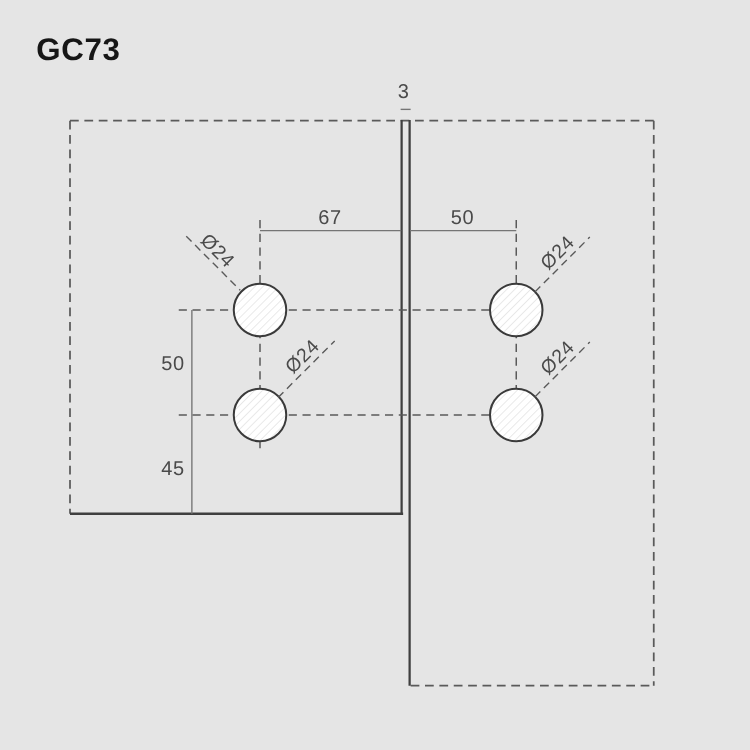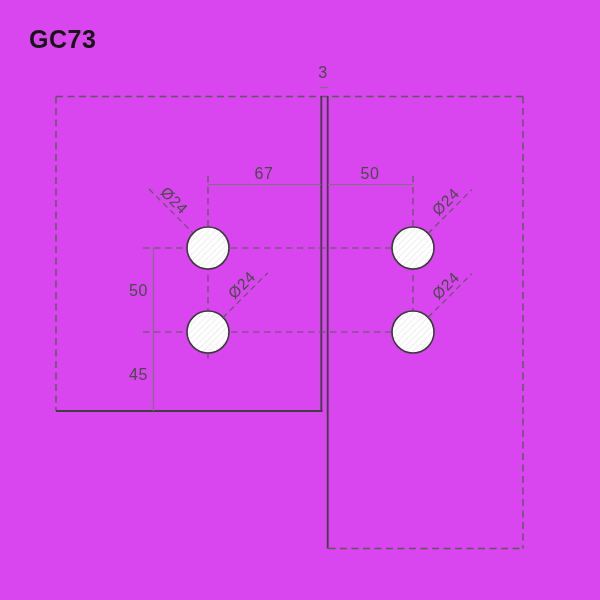--- a/index.html
+++ b/index.html
@@ -8,21 +8,21 @@
     background: #ffffff;
     width: 600px;
     height: 600px;
     overflow: hidden;
     font-family: "Liberation Sans", sans-serif;
   }
   .stage {
     position: relative;
     width: 600px;
     height: 600px;
-    background: #d946ef;
+    background: #e5e5e5;
   }
   svg { display: block; }
   .title-text {
     font-family: "Liberation Sans", sans-serif;
     font-size: 25px;
     font-weight: bold;
     fill: #161616;
     letter-spacing: 0.5px;
   }
   .dim-text {

